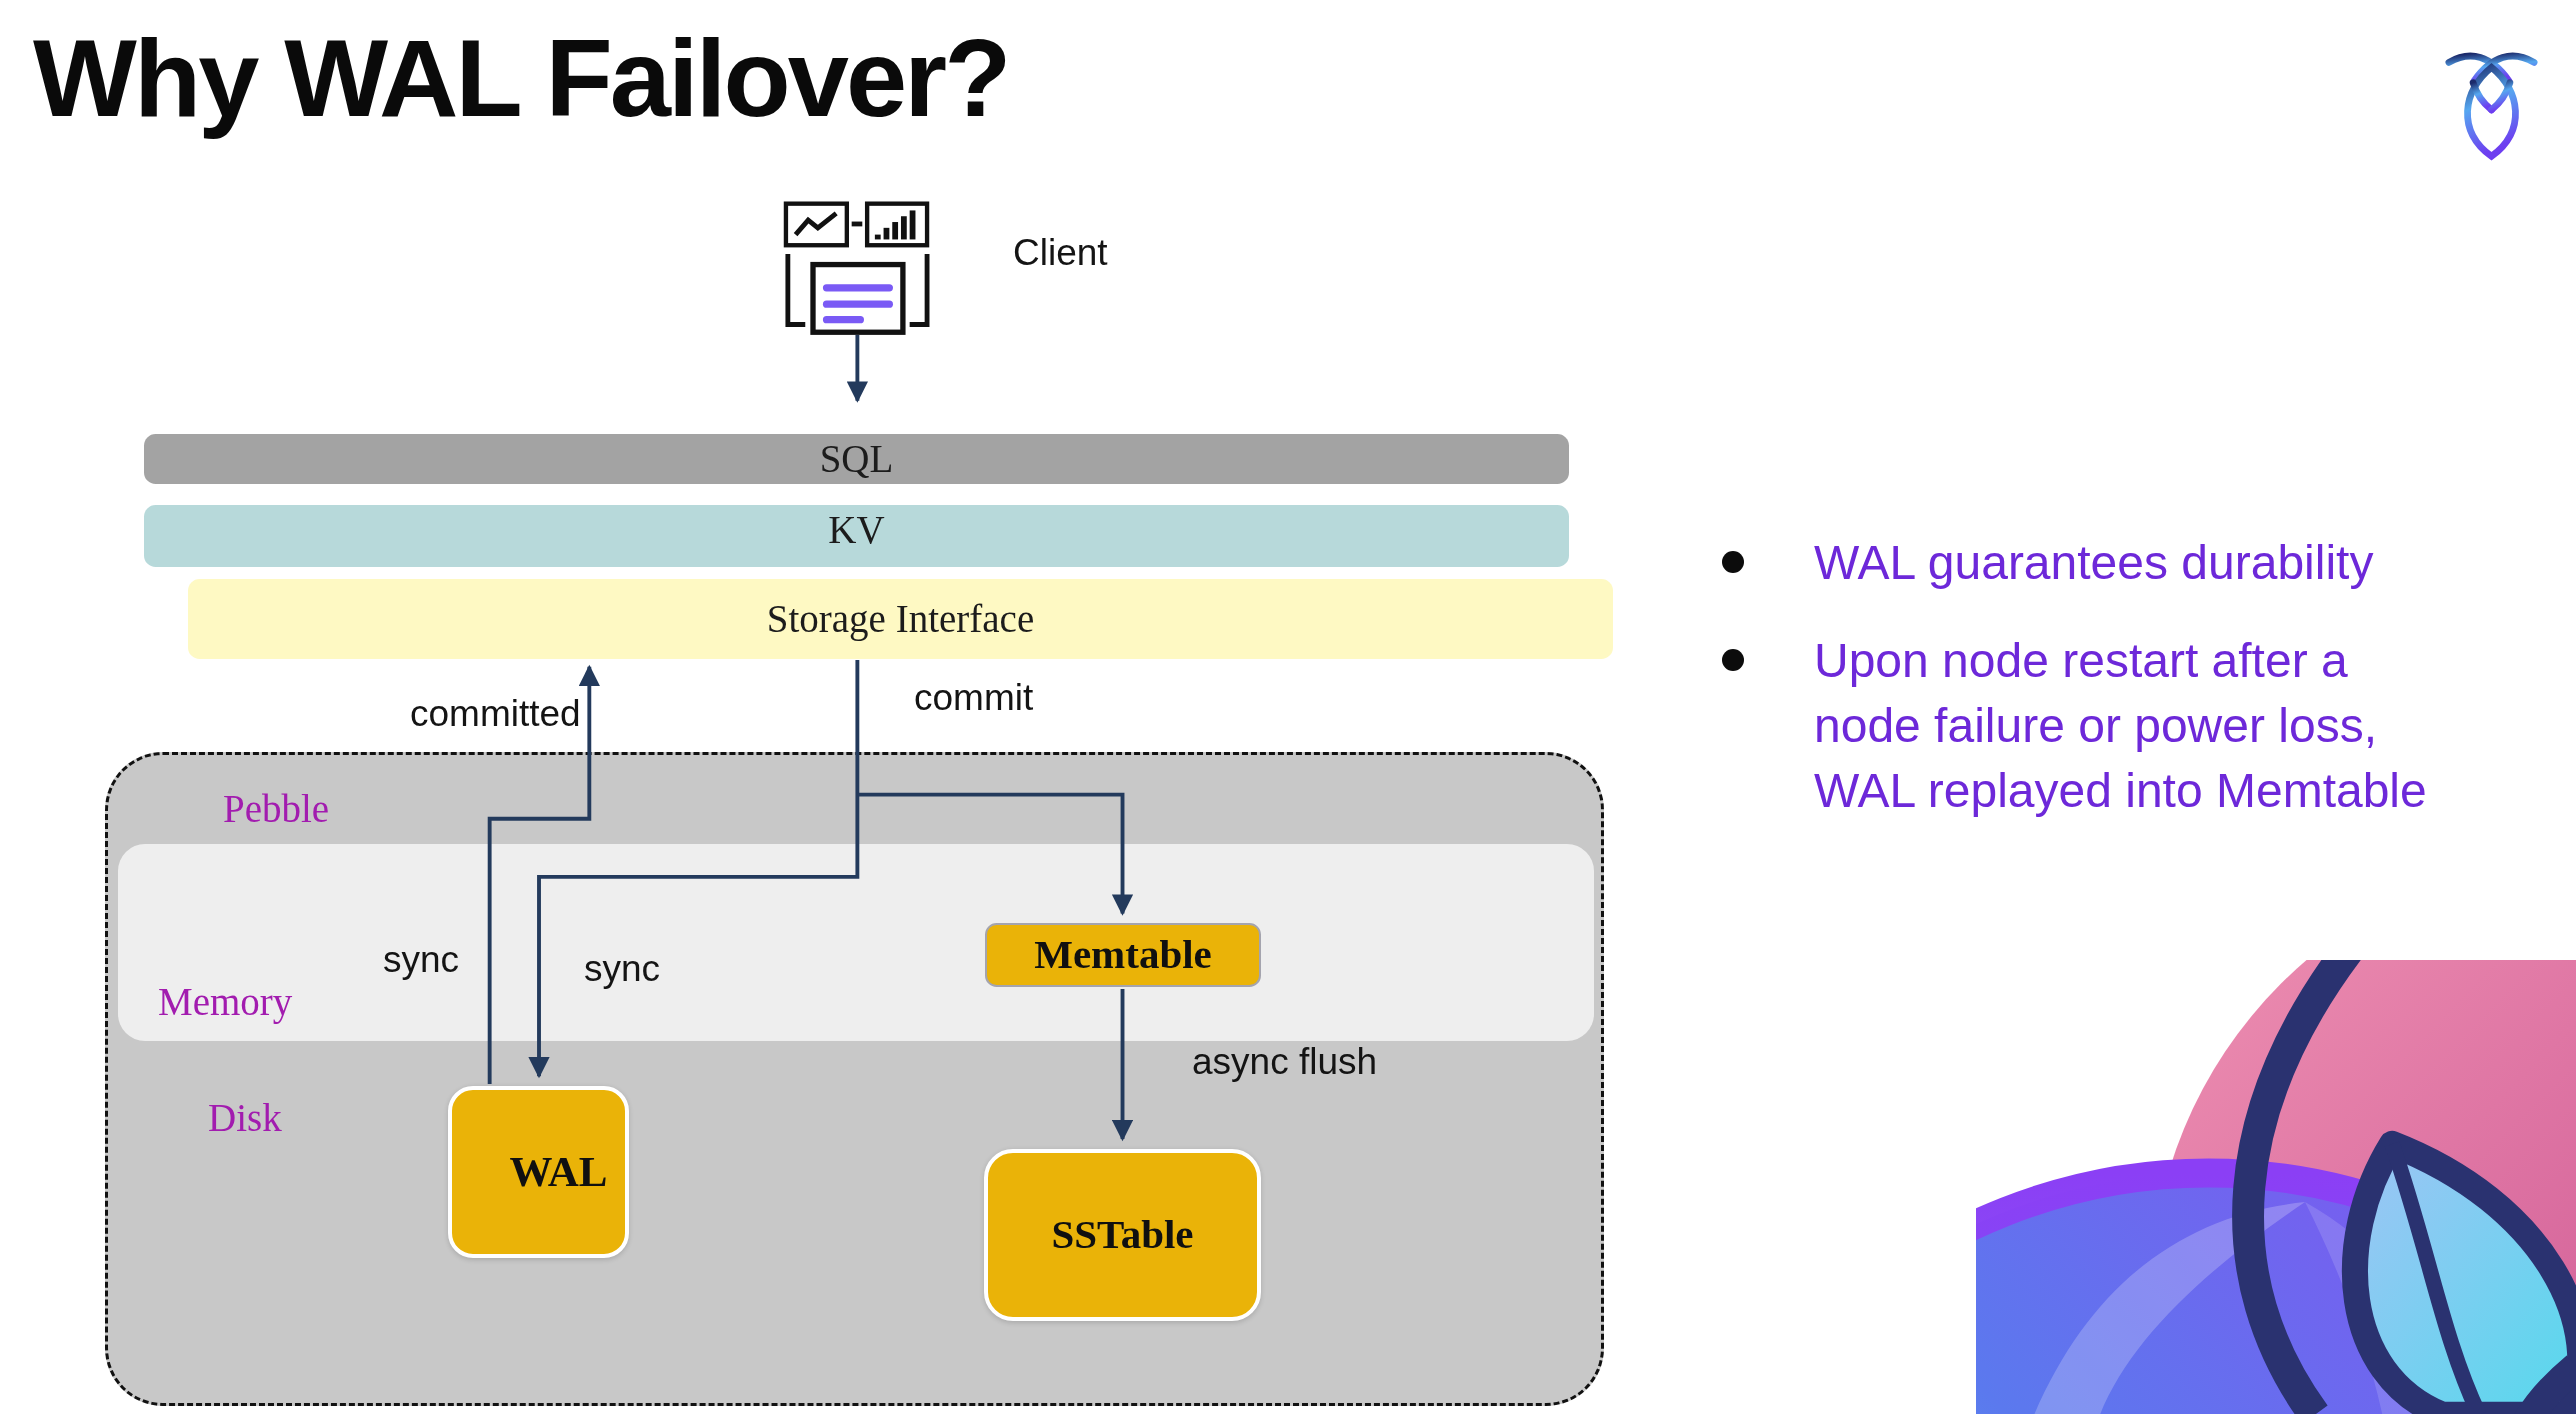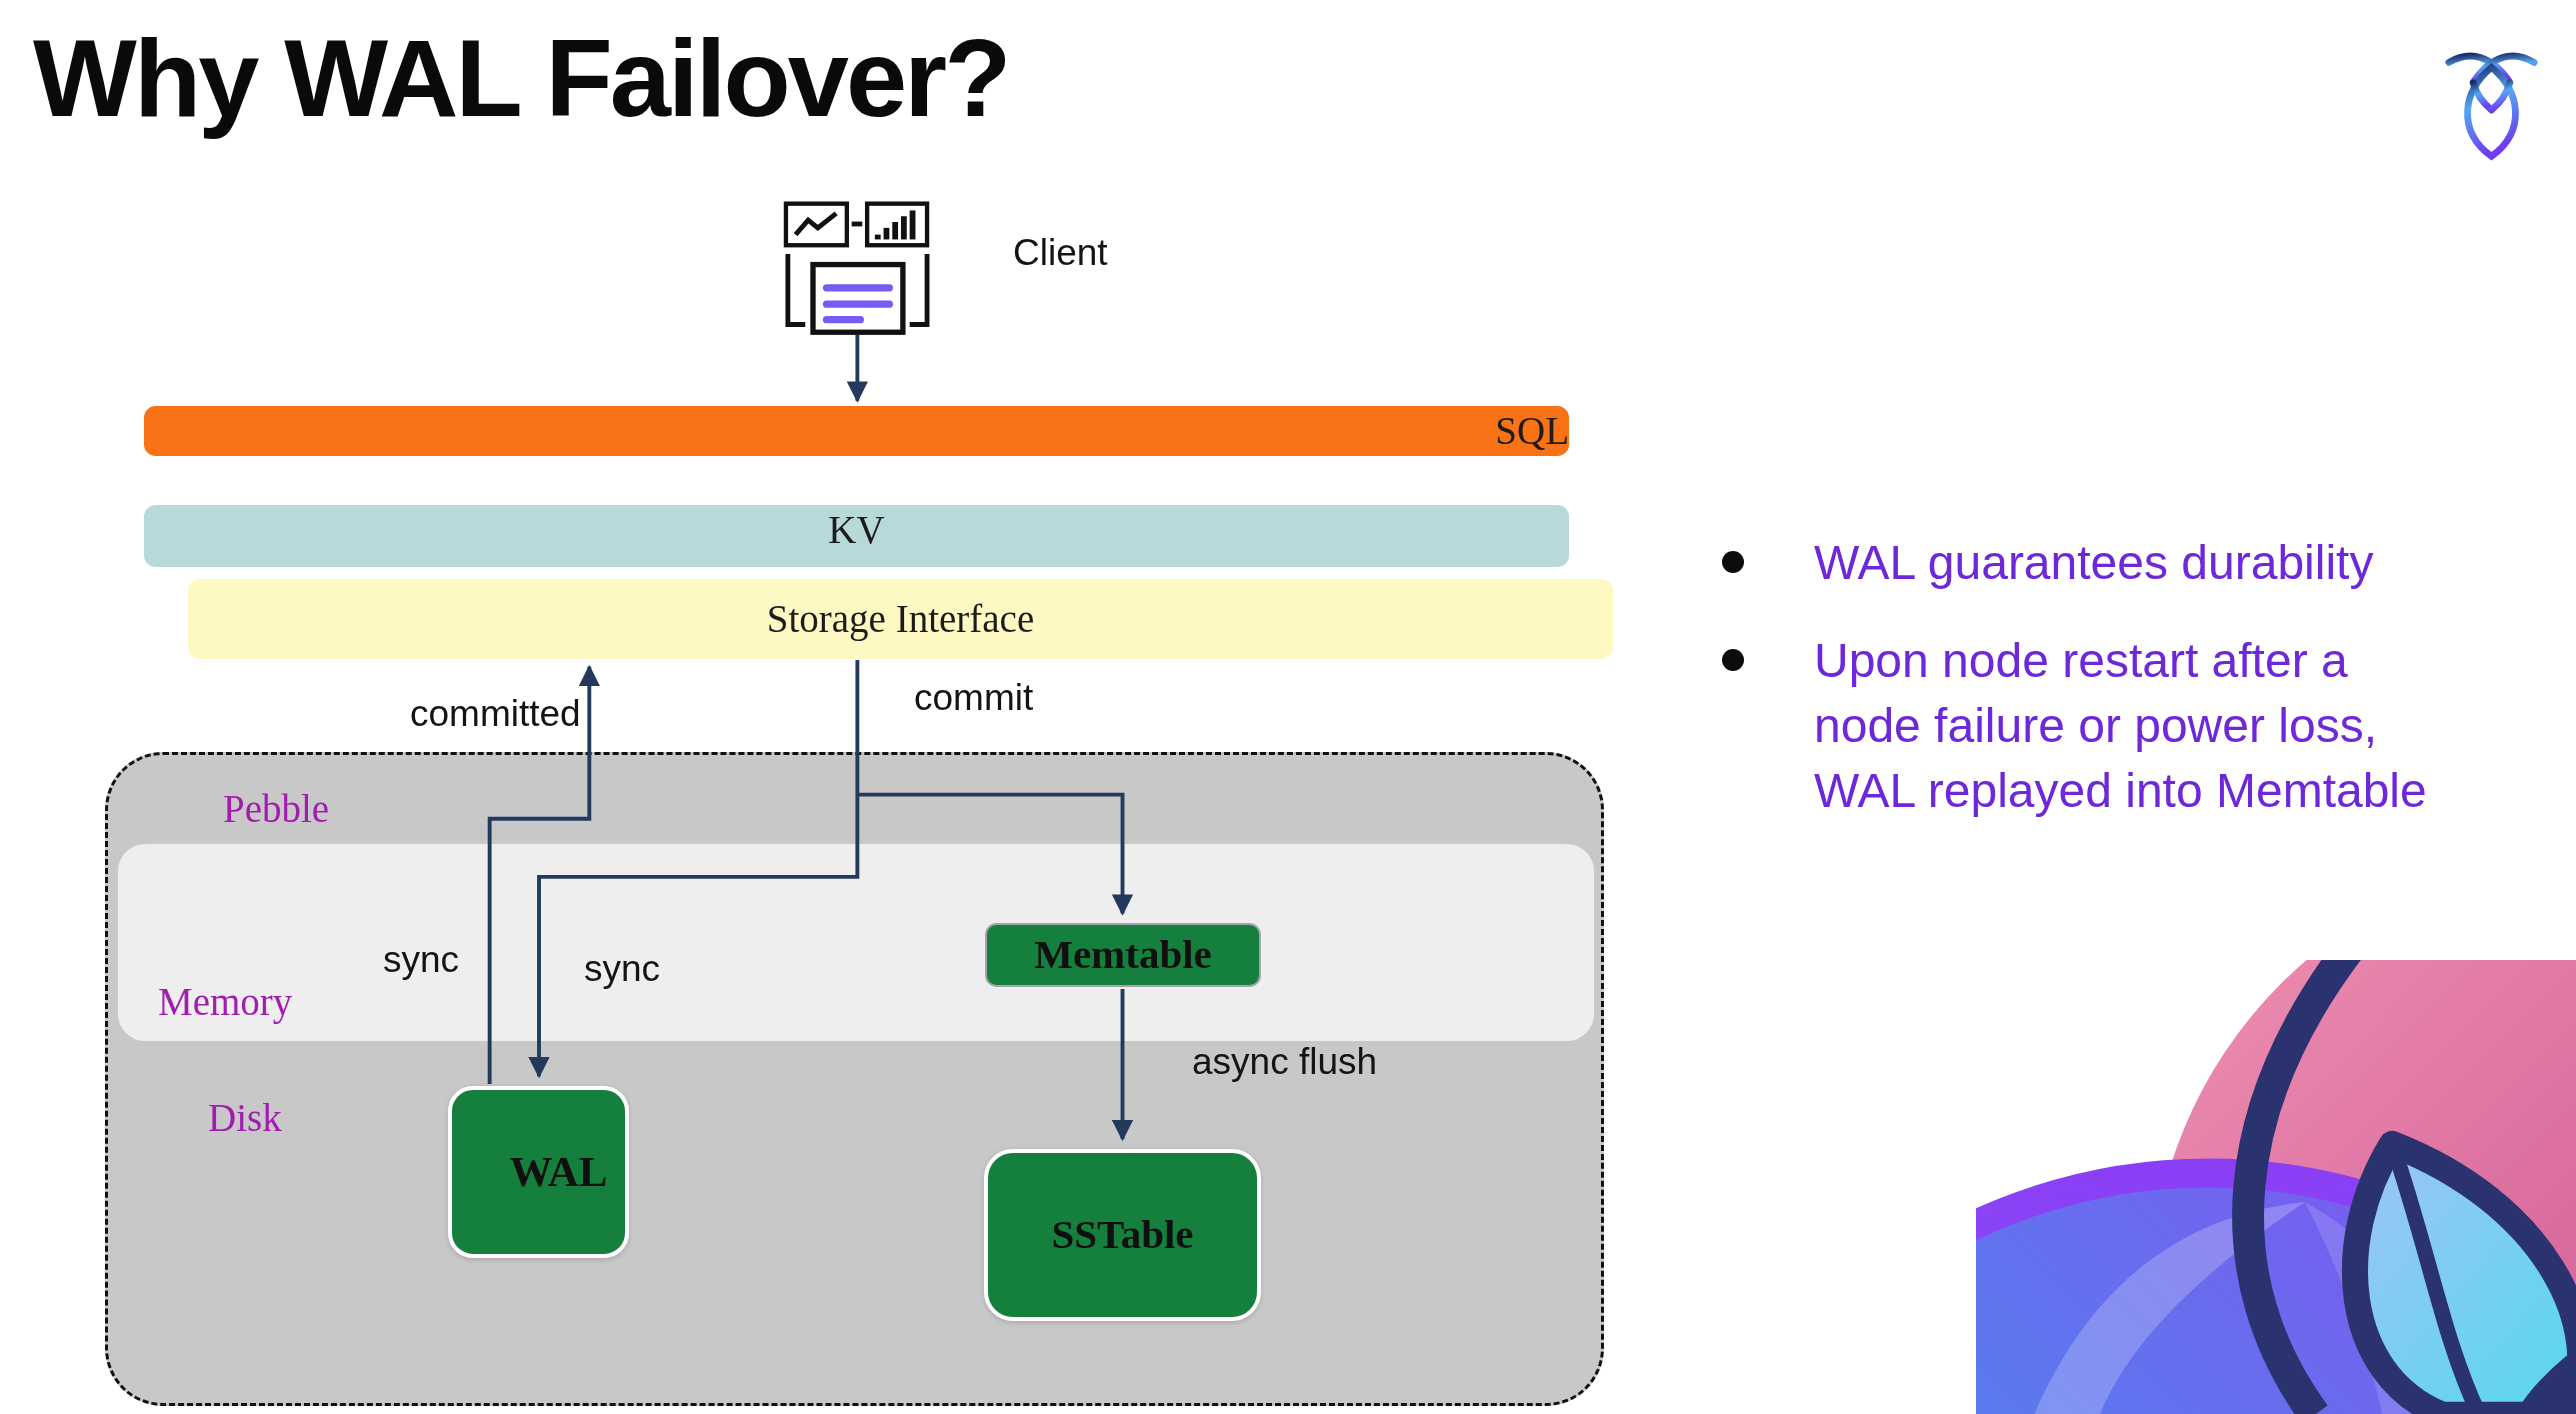--- a/index.html
+++ b/index.html
@@ -13,39 +13,39 @@
   .title{
     left:33px;top:13.5px;font-size:110px;font-weight:800;letter-spacing:-2.9px;
     color:#0a0a0a;font-family:"Liberation Sans",sans-serif;
   }
 
   
   .bar{
     left:144px;width:1425px;border-radius:11.6px;text-align:center;
     font-family:"Liberation Serif",serif;font-size:39px;color:#1c1c1c;
   }
-  .bar-sql{top:406px;height:50px;line-height:50px;background:#f97316;text-align:right;}
+  .bar-sql{top:434px;height:50px;line-height:50px;background:#a3a3a3;}
   .bar-kv{top:505px;height:62px;line-height:50px;background:#b7d9da;}
   .bar-storage{top:579px;height:80px;line-height:80px;background:#fef9c3;margin-left:44px;}
 
   
   .pebble{
     left:105px;top:752px;width:1499px;height:654px;background:#c8c8c8;
     border:3.9px dashed #111;border-radius:58px;box-sizing:border-box;
   }
   .memory-strip{
     left:118px;top:844px;width:1476px;height:197px;background:#eeeeee;border-radius:27px;
   }
   .zone-label{
     font-family:"Liberation Serif",serif;font-size:39px;color:#a21caf;
   }
 
   
   .node{
-    background:#15803d;text-align:center;color:#101010;
+    background:#eab308;text-align:center;color:#101010;
     font-family:"Liberation Serif",serif;font-weight:bold;box-sizing:border-box;
   }
   .node-wal{
     left:448px;top:1086px;width:181px;height:172px;border-radius:25px;
     border:4.8px solid #ffffff;font-size:43px;line-height:163px;
     box-shadow:0 1.9px 5.8px rgba(0,0,0,0.15);
     padding-left:40px;
   }
   .node-memtable{
     left:985px;top:923px;width:276px;height:64px;border-radius:11.6px;

